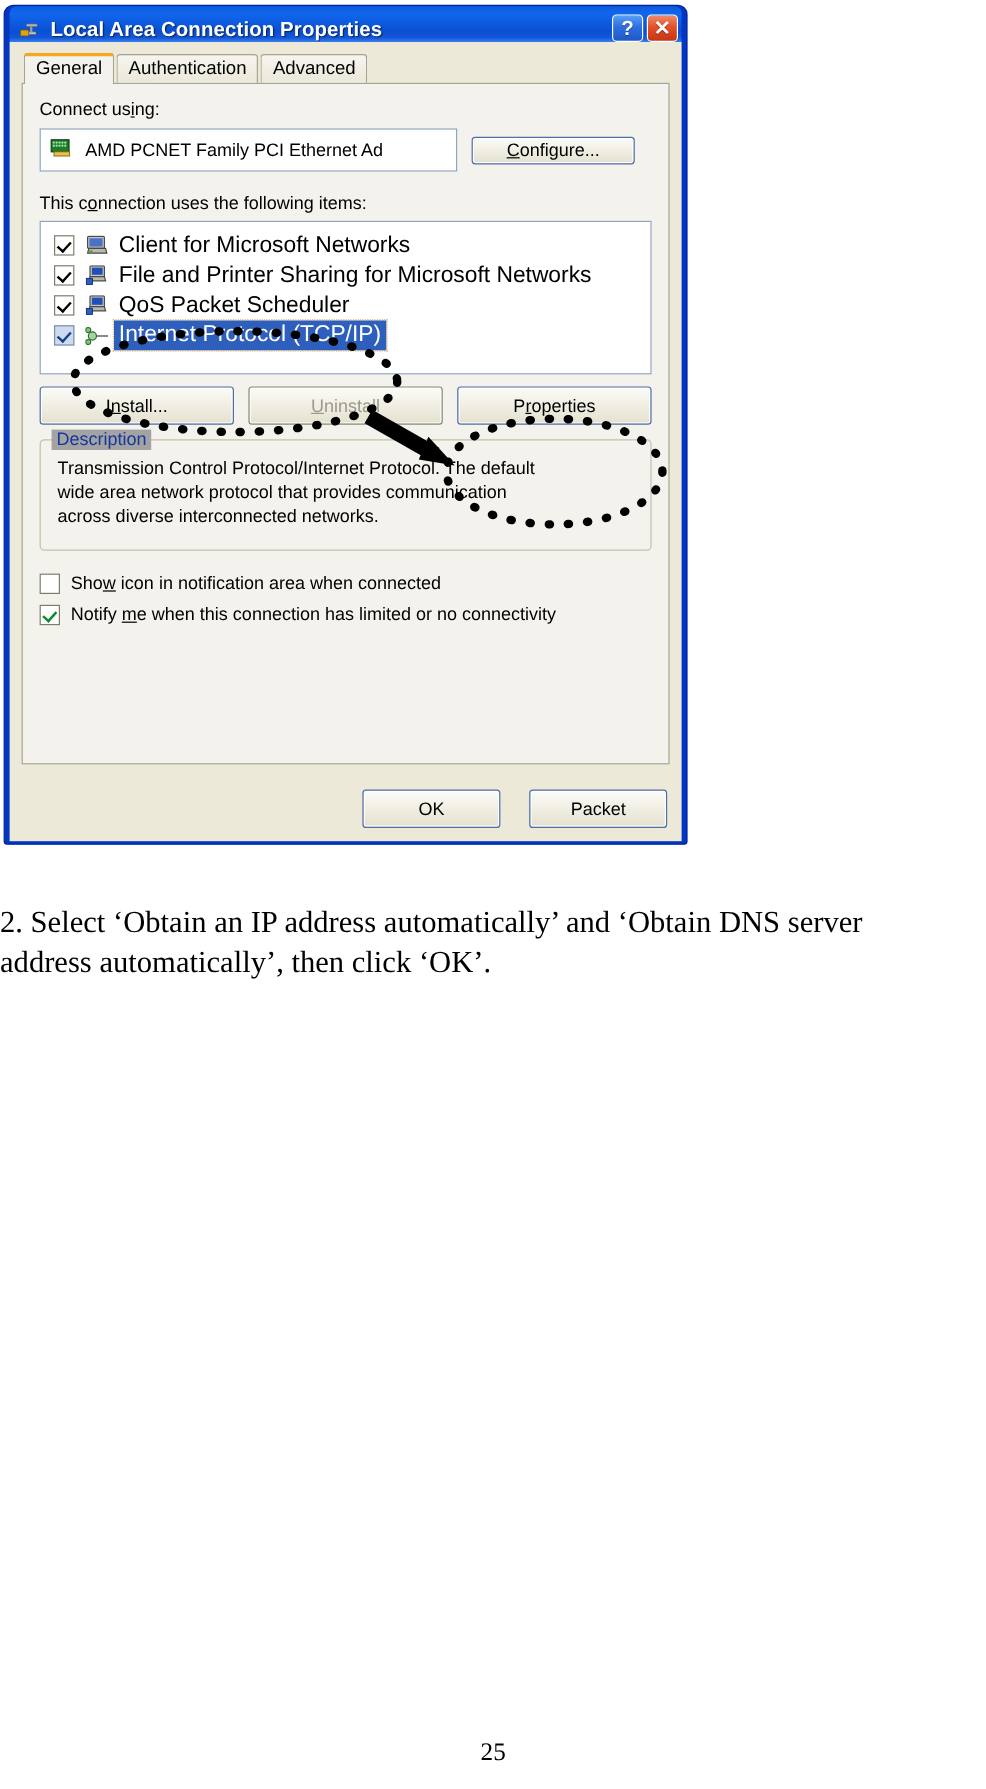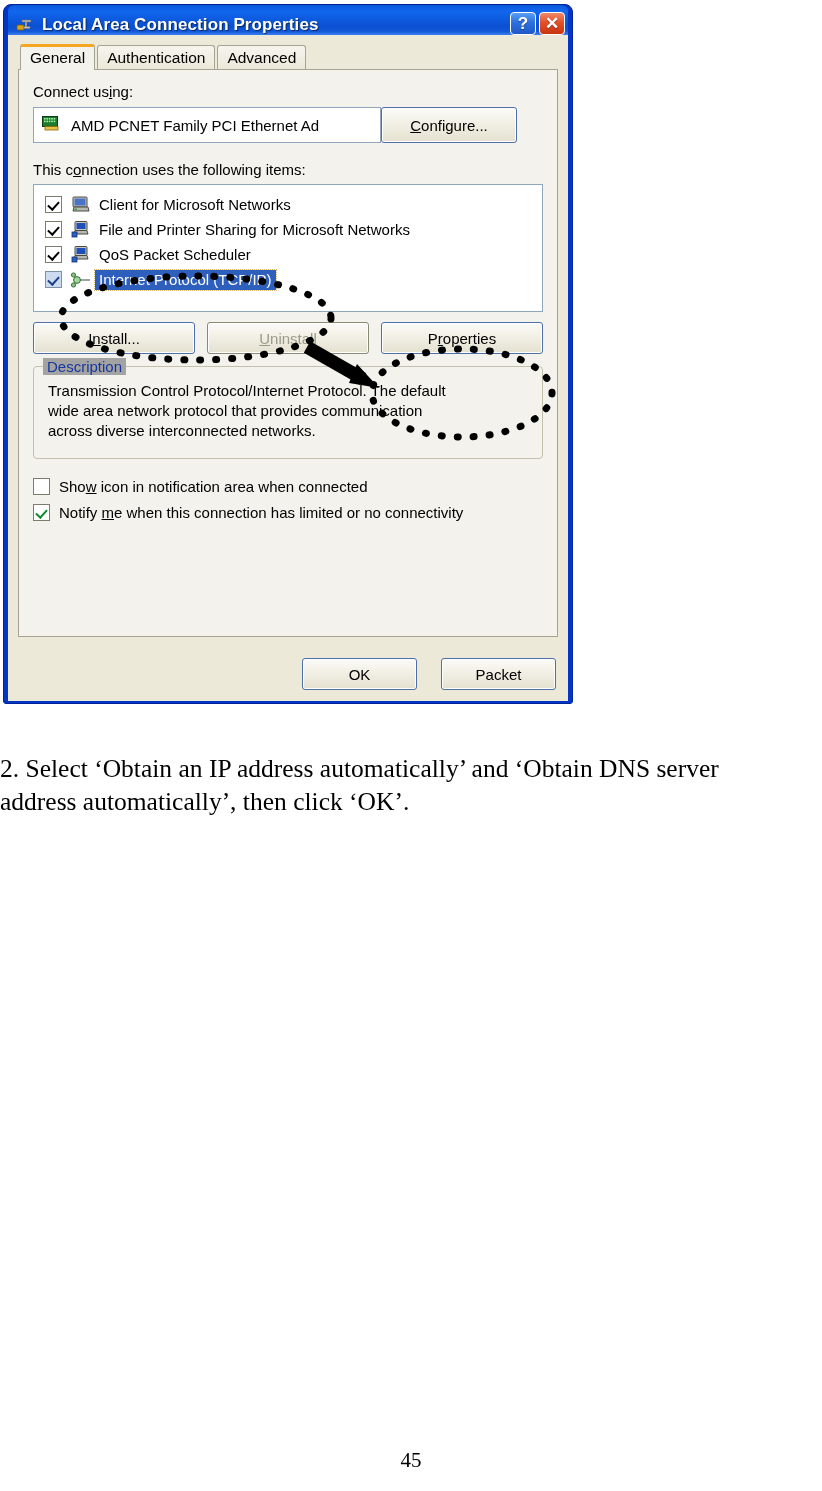--- a/index.html
+++ b/index.html
@@ -172,21 +172,22 @@
     box-sizing: border-box;
     box-shadow: inset 0 0 0 1px #ffffff;
   }
   .xp-btn.default-outline {
     border: 1px solid #4f6fa8;
     box-shadow: inset 0 0 0 1px #ffffff;
   }
   .xp-btn.disabled { color: #9a9a8c; }
   #configure-btn {
     width: 136px;
-    height: 36px;
+    height: 23px;
+    margin-left: 12px;
   }
 
   
   #items-label { margin-top: 18px; }
   #items-list {
     margin-top: 6px;
     background: #ffffff;
     border: 1px solid #8fa6bd;
     height: 128px;
     box-sizing: border-box;
@@ -213,21 +214,21 @@
     position: absolute;
     left: 4px; top: 2px;
     width: 5px; height: 9px;
     border: solid #000;
     border-width: 0 2px 2px 0;
     transform: rotate(42deg);
   }
   .cb.checked.green::after { border-color: #0b8a2e; }
   .item-icon { width: 20px; height: 18px; margin-left: 9px; flex: none; position: relative; }
   .item-text {
-    font-size: 15px;
+    font-size: 19px;
     margin-left: 8px;
     white-space: nowrap;
     font-family: "Liberation Sans", sans-serif;
   }
   .item-row.selected .item-text {
     background: #2f5fbd;
     color: #ffffff;
     outline: 1px dotted #d9b36a;
     padding: 1px 4px 2px 4px;
     margin-left: 4px;
@@ -491,13 +492,13 @@
     <path d="M307 347 L363 379" stroke="#000000" stroke-width="13" stroke-linecap="butt"></path>
     <path d="M379 388 L349 383 L357 364 Z" fill="#000000"></path>
   </g>
 </svg>
 
 <div id="body-text">
   <div class="ln">2. Select ‘Obtain an IP address automatically’ and ‘Obtain DNS server</div>
   <div class="ln">address automatically’, then click ‘OK’.</div>
 </div>
 
-<div id="page-number">45</div>
+<div id="page-number">25</div>
 
 </body></html>

